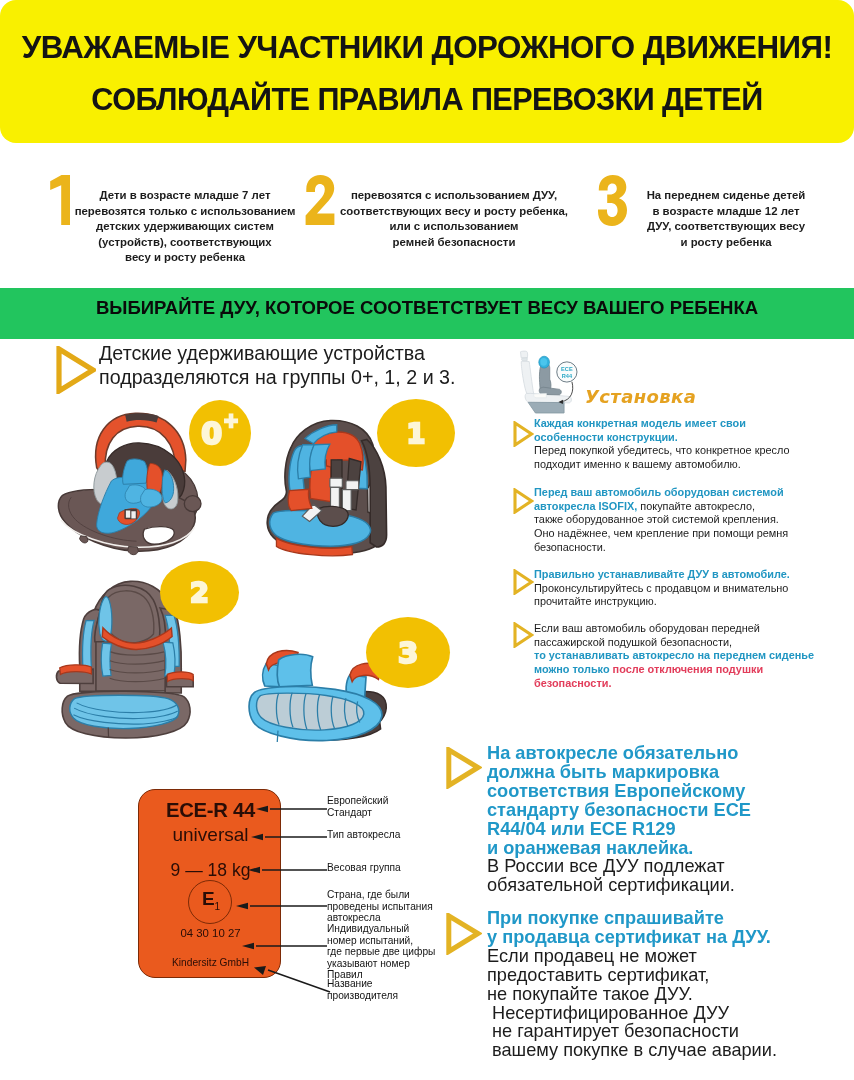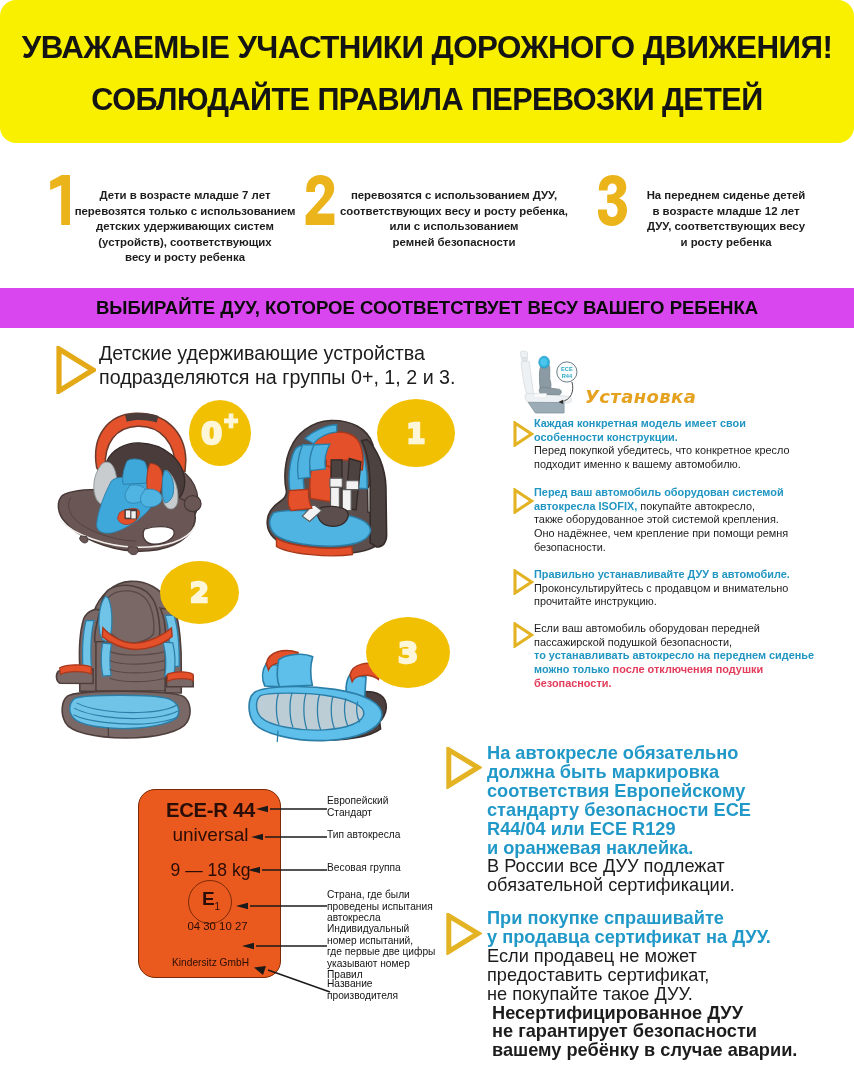--- a/index.html
+++ b/index.html
@@ -16,21 +16,21 @@
 
   
   .rules{position:absolute;left:0;top:143px;width:854px;height:140px;}
   .rule{position:absolute;top:0;height:140px;padding-left:12px;}
   .rule .num{position:absolute;}
   .rule .num svg{display:block;}
   .rule .txt{position:absolute;font-weight:bold;font-size:11.4px;line-height:15.5px;
     color:#1C1C1C;text-align:center;}
 
   
-  .greenbar{position:absolute;left:0;top:288px;width:854px;height:40px;background:#d946ef;}
+  .greenbar{position:absolute;left:0;top:288px;width:854px;height:51px;background:#22c55e;}
   .greenbar span{position:absolute;left:0;top:9px;width:854px;text-align:center;
     font-weight:bold;font-size:18.55px;color:#0A0A0A;letter-spacing:0px;}
 
   
   .ghead{position:absolute;left:99px;top:341px;width:380px;font-size:19.7px;
     line-height:24px;color:#1C1C1C;font-weight:500;}
   .tri{position:absolute;}
 
   
   .badge{position:absolute;border-radius:50%;background:#F2C002;
@@ -53,31 +53,31 @@
   
   .olabel{position:absolute;left:138px;top:789px;width:143px;height:189px;
     background:#EA5A1E;border:1.6px solid #7C2A06;border-radius:17px;box-sizing:border-box;}
   .olabel div{position:absolute;left:0;width:143px;text-align:center;color:#2A0D06;}
   .ol-std{top:9px;font-size:20.3px;font-weight:bold;letter-spacing:-0.3px;}
   .ol-type{top:34px;font-size:19px;}
   .ol-wt{top:70px;font-size:17.5px;}
   .olabel div.ol-circ{left:49px;top:90px;width:44px;height:44px;border:1.6px solid #7C2A06;border-radius:50%;box-sizing:border-box;}
   .ol-e{position:absolute;left:0;top:7px;width:44px;text-align:center;font-size:19px;font-weight:bold;color:#2A0D06;}
   .ol-e sub{font-size:10px;font-weight:normal;}
-  .ol-num{top:130px;font-size:11.4px;margin-left:7px;}
+  .ol-num{top:137px;font-size:11.4px;}
   .ol-maker{top:167px;font-size:10.2px;}
 
   .callout{position:absolute;font-size:10.2px;line-height:11.5px;color:#141414;white-space:nowrap;}
 
   
   .bblock{position:absolute;}
   .bblock p{margin:0;font-size:18.2px;line-height:18.9px;white-space:nowrap;}
   .bblock p.blue{color:#2098C8;font-weight:bold;}
   .bblock p.black{color:#1C1C1C;font-weight:normal;}
-  .bblock p.i{padding-left:5px;font-weight:bold;}
+  .bblock p.i{padding-left:5px;}
 </style>
 </head>
 <body>
 
 <div class="page">
 
   <div class="banner">
     <div class="l1">УВАЖАЕМЫЕ УЧАСТНИКИ ДОРОЖНОГО ДВИЖЕНИЯ!</div>
     <div class="l2">СОБЛЮДАЙТЕ ПРАВИЛА ПЕРЕВОЗКИ ДЕТЕЙ</div>
   </div>
@@ -440,21 +440,21 @@
       </svg>
   </div>
   <div class="bblock" style="left:487px;top:909px;width:360px;">
     <p class="blue">При покупке спрашивайте</p>
     <p class="blue">у продавца сертификат на ДУУ.</p>
     <p class="black">Если продавец не может</p>
     <p class="black">предоставить сертификат,</p>
     <p class="black">не покупайте такое ДУУ.</p>
     <p class="black i">Несертифицированное ДУУ</p>
     <p class="black i">не гарантирует безопасности</p>
-    <p class="black i">вашему ребёнку в случае аварии.</p>
+    <p class="black i">вашему покупке в случае аварии.</p>
   </div>
 
   <div class="badge" style="left:189px;top:400px;width:62px;height:66px;font-size:30px;">
       <span style="display:block">0</span>
       <span style="display:block;font-size:0.62em;align-self:flex-start;margin-top:10px;margin-left:1px;">+</span>
     </div>
   <div class="badge" style="left:377px;top:399px;width:78px;height:68px;font-size:27px;">
       <span>1</span>
     </div>
   <div class="badge" style="left:160px;top:561px;width:79px;height:63px;font-size:27px;">

